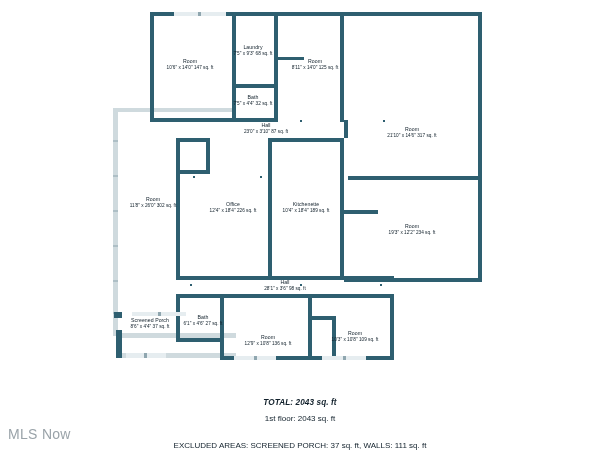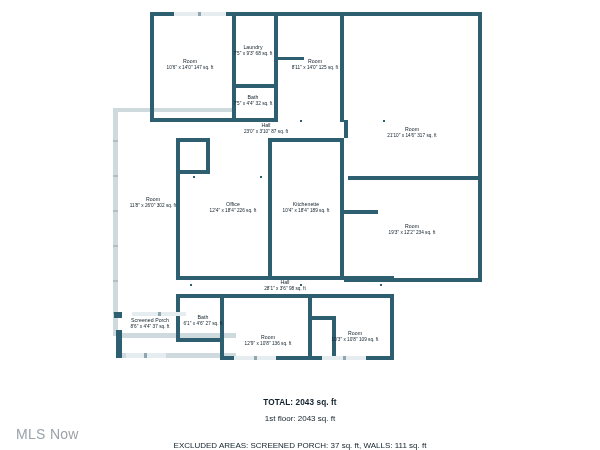--- a/index.html
+++ b/index.html
@@ -38,34 +38,34 @@
   }
 
   
   #summary {
     position: absolute;
     left: 0; top: 398px;
     width: 600px;
     text-align: center;
     color: #11202b;
   }
-  #summary .total { font-size: 8.2px; font-weight: bold; letter-spacing: 0.1px; }
+  #summary .total { font-size: 8.2px; font-weight: bold; letter-spacing: 0.1px; font-style: italic; }
   #summary .floor { font-size: 8px; margin-top: 7px; }
   #summary .excluded { font-size: 8px; margin-top: 18px; }
   #summary .disclaimer {
     font-size: 3.2px;
     color: #7d8b94;
     margin-top: 4px;
     letter-spacing: 0.02px;
   }
 
   
   #brand {
     position: absolute;
-    left: 16px; bottom: 8px;
+    left: 8px; bottom: 8px;
     font-size: 14px;
     color: #9aa3a9;
     letter-spacing: 0.3px;
     text-align: center;
   }
 </style>
 </head>
 <body>
 
 <div id="page">

